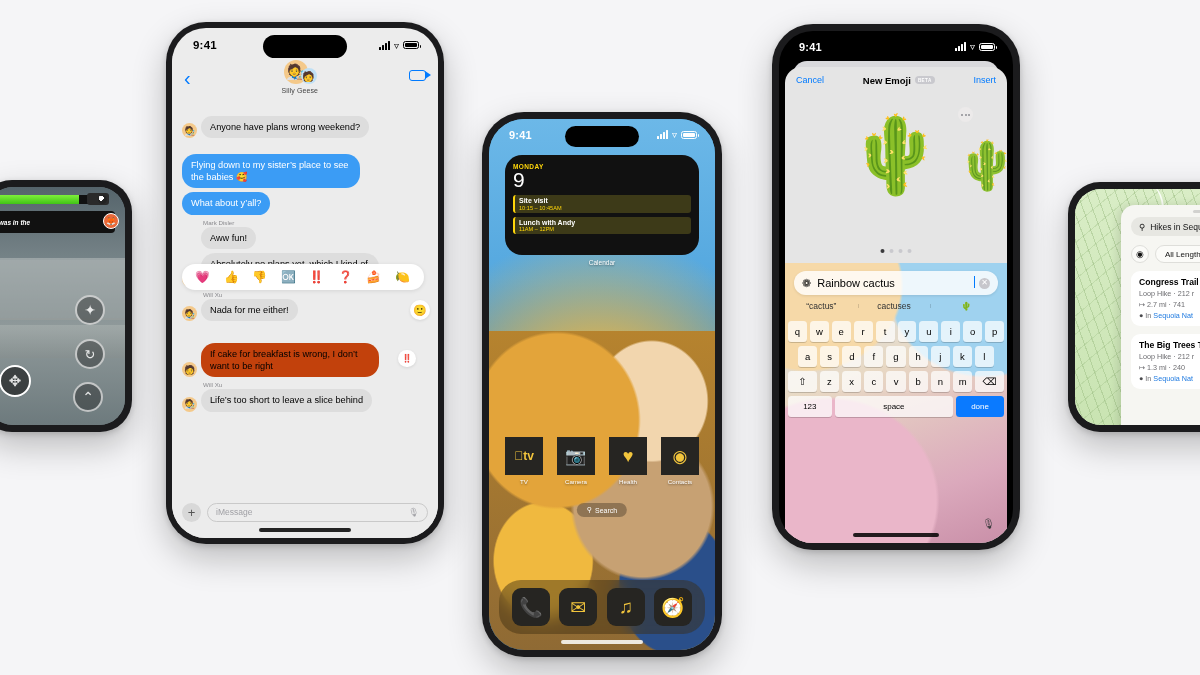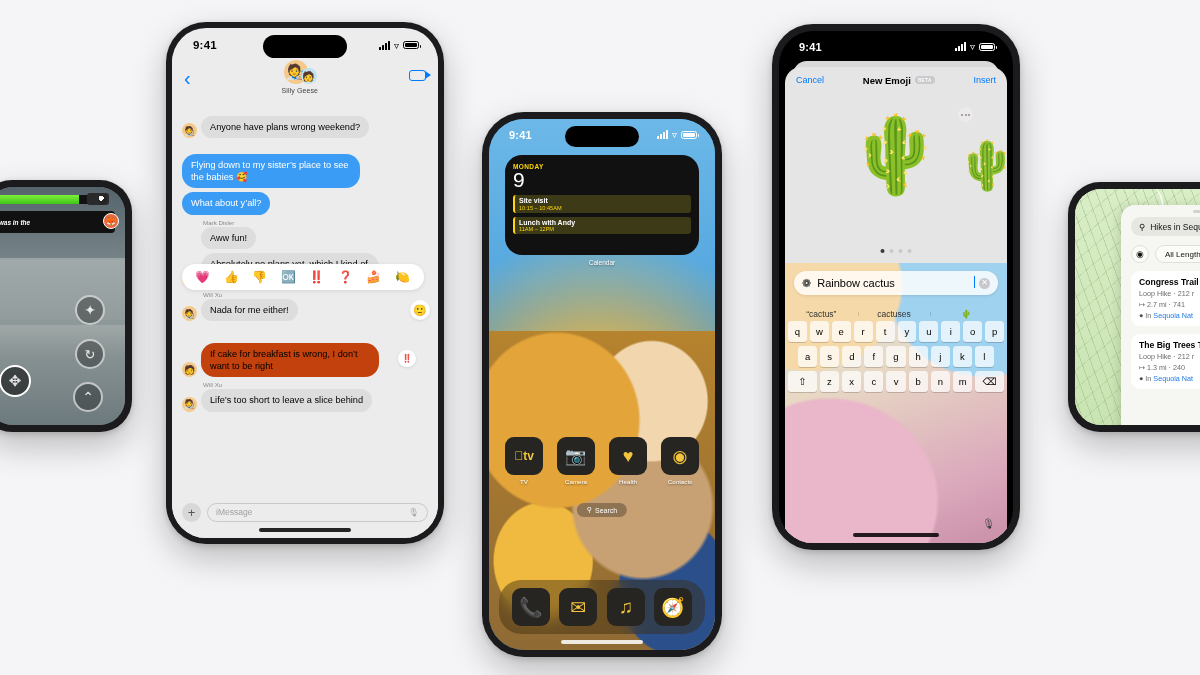--- a/index.html
+++ b/index.html
@@ -114,21 +114,21 @@
   .notes-hd .folder::before{content:"";position:absolute;top:-3px;left:0;width:5px;height:3px;
                             border:1.3px solid #111;border-bottom:none;border-radius:1px 1px 0 0;}
   .notes-hd span { font-size:8px; font-weight:600; color:#111; }
   .notes-bd { padding:8px; }
   .notes-bd .t { font-size:7.5px; font-weight:600; color:#fff; line-height:1.35; }
   .notes-bd .s { font-size:7.5px; color:#b9b9bd; margin-top:2px; }
   .notes-bd .ts { font-size:7px; color:#e8e8ea; margin-top:9px; }
   .approw { position:absolute; left:14px; right:14px; top:318px; display:flex;
             justify-content:space-between; z-index:10; }
   .app { width:42px; display:flex; flex-direction:column; align-items:center; gap:3px; }
-  .app .tile { width:38px; height:38px; border-radius:9px; background:#262522;
+  .app .tile { width:38px; height:38px; border-radius:0; background:#262522;
                display:flex; align-items:center; justify-content:center; color:#f2c53d; }
   .app .nm { font-size:6.2px; color:#fff; text-shadow:0 1px 2px rgba(0,0,0,.5); }
   .srch { position:absolute; left:50%; transform:translateX(-50%); top:384px; z-index:10;
           background:rgba(0,0,0,.28); border-radius:10px; padding:3px 10px;
           display:flex; align-items:center; gap:3px; }
   .srch span { font-size:7px; color:#fff; }
   .dock { position:absolute; left:10px; right:10px; bottom:16px; height:54px; border-radius:22px;
           background:rgba(60,45,15,.45); backdrop-filter:blur(8px);
           display:flex; align-items:center; justify-content:space-around; padding:0 8px; z-index:10; }
   .dock .tile { width:38px; height:38px; border-radius:9px; background:#262522;
@@ -170,21 +170,21 @@
   .gem-field { position:absolute; left:9px; right:9px; top:8px; height:24px; background:rgba(255,255,255,.82);
                border-radius:13px; display:flex; align-items:center; gap:6px; padding:0 8px;
                box-shadow:0 1px 3px rgba(0,0,0,.1); }
   .gem-field .spark { font-size:11px; }
   .gem-field .val { flex:1; font-size:11px; color:#000; position:relative; }
   .gem-field .val::after { content:""; position:absolute; right:-2px; top:-1px; width:1px;
                            height:12px; background:#007aff; }
   .clr { width:11px; height:11px; border-radius:50%; background:#c7c7cc; color:#fff;
          font-size:8px; display:flex; align-items:center; justify-content:center; line-height:1; }
   .sugg { position:absolute; left:0; right:4px; top:38px; height:18px; display:flex;
-          align-items:flex-end; }
+          align-items:flex-start; }
   .sugg div { flex:1; text-align:center; font-size:8.5px; color:#333; position:relative; }
   .sugg div + div::before { content:""; position:absolute; left:0; top:3px; bottom:3px;
                             width:1px; background:rgba(0,0,0,.14); }
   .kb { position:absolute; left:0; right:0; top:58px; padding:0 3px; }
   .kbrow { display:flex; justify-content:center; gap:3px; margin-bottom:4px; }
   .key { height:21px; flex:1; background:rgba(255,255,255,.72); border-radius:3.5px;
          display:flex; align-items:center; justify-content:center; font-size:9.5px; color:#000;
          box-shadow:0 1px 0 rgba(0,0,0,.18); }
   .kbrow.r2 { padding:0 10px; }
   .key.wide { flex:1.5; font-size:10px; }
@@ -530,20 +530,25 @@
               <div class="key wide">⇧</div>
               <div class="key">z</div>
               <div class="key">x</div>
               <div class="key">c</div>
               <div class="key">v</div>
               <div class="key">b</div>
               <div class="key">n</div>
               <div class="key">m</div>
               <div class="key wide">⌫</div>
             </div>
+            <div class="kbrow">
+              <div class="key num">123</div>
+              <div class="key space">space</div>
+              <div class="key done">done</div>
+            </div>
           </div>
           <div class="kb-mic">🎙</div>
         </div>
       </div>
       <div class="homebar" style="width:86px"></div>
     </div>
   </div>
 
   <div class="phone" id="ph-maps">
     <div class="screen">

